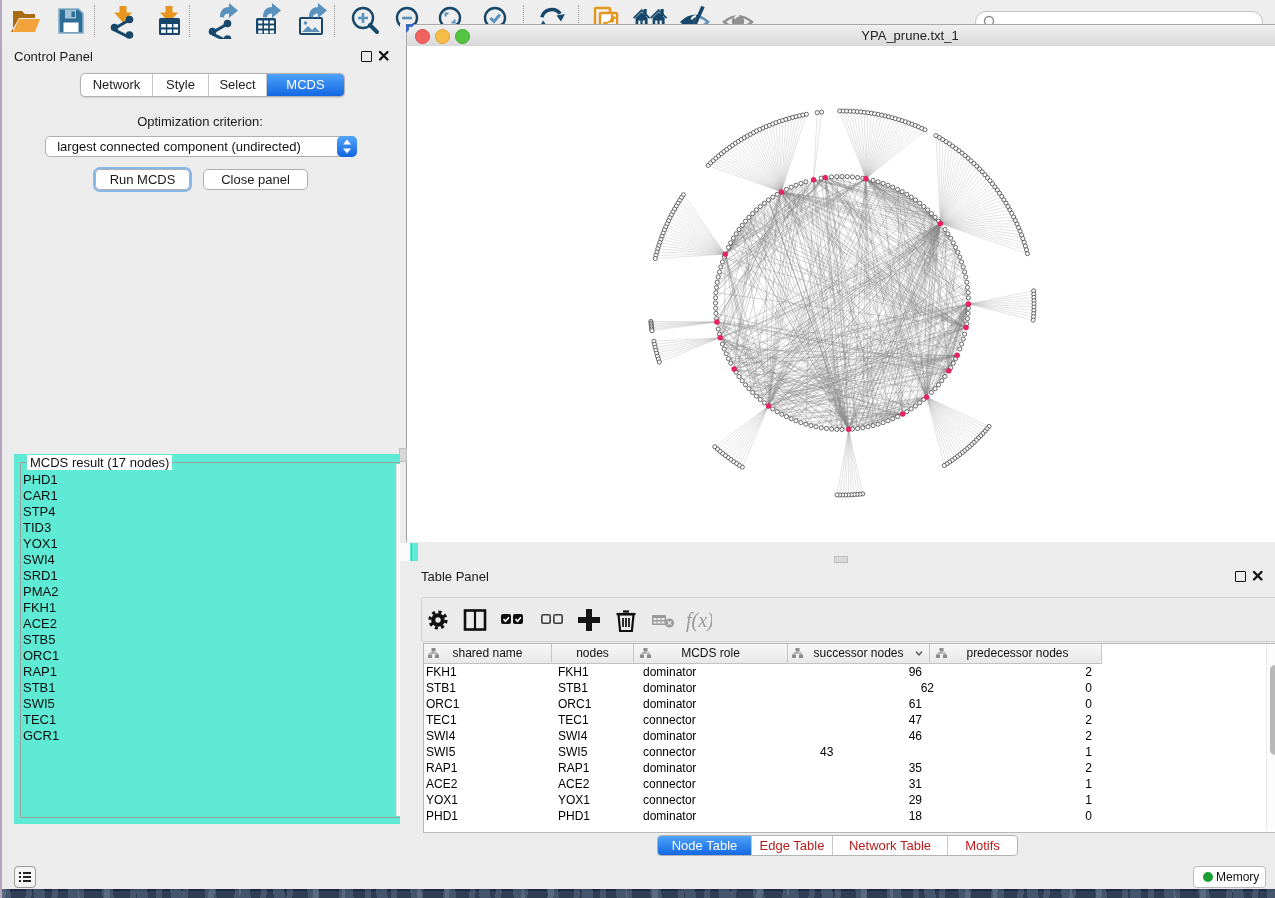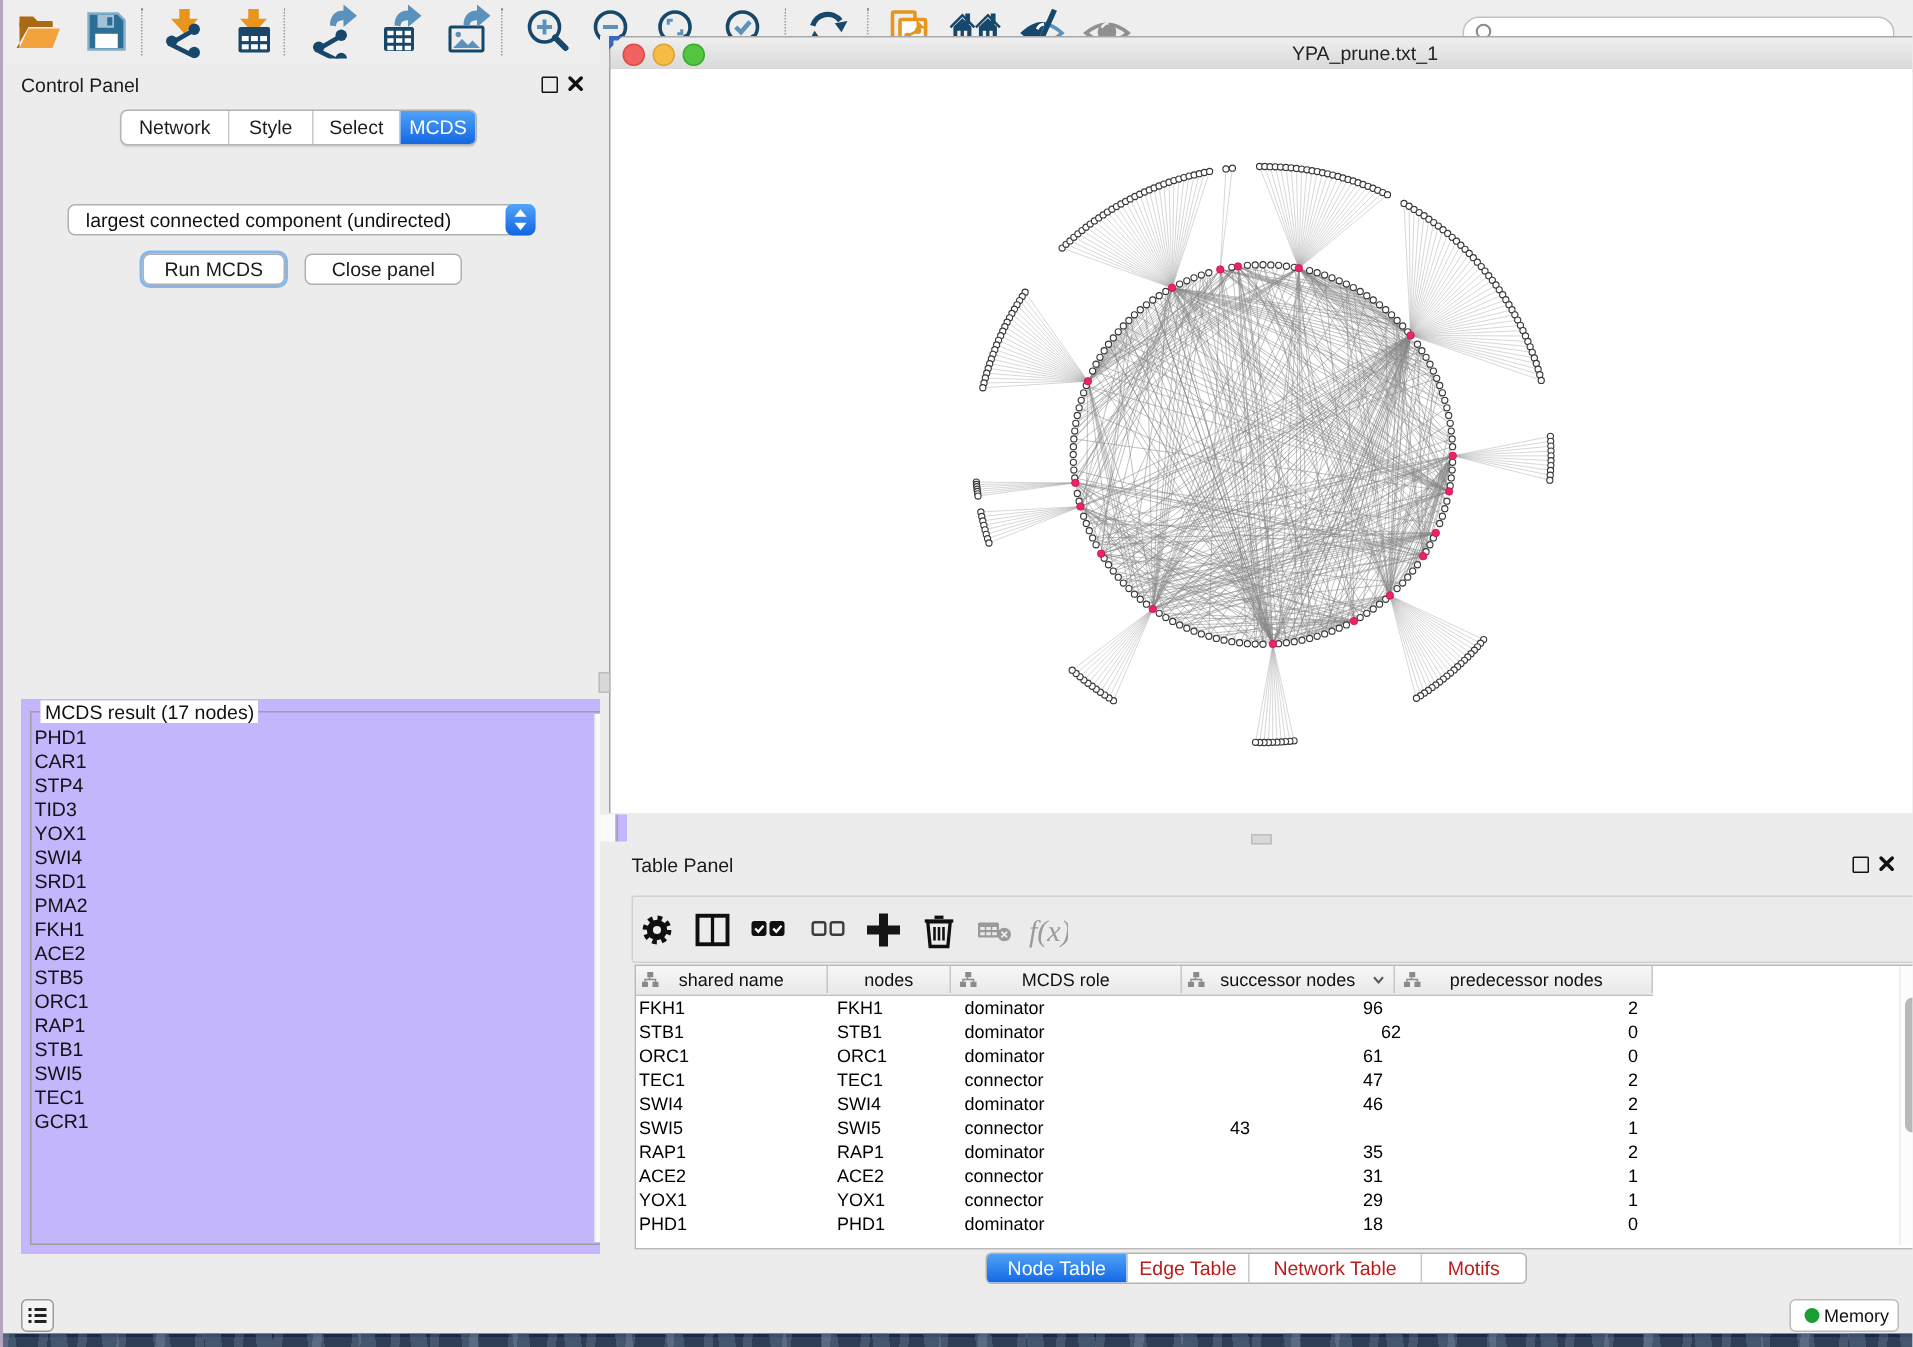--- a/index.html
+++ b/index.html
@@ -23,21 +23,21 @@
   .seg .sel{background:linear-gradient(#4ea2f8,#1468e3);color:#fff;}
   #optlabel{position:absolute;left:0;width:400px;top:72px;text-align:center;font-size:13px;color:#1a1a1a;}
   #combo{position:absolute;left:45px;top:94px;width:310px;height:19px;background:#fff;
      border:1px solid #b0b0b0;border-radius:5px;}
   #combo .txt{position:absolute;left:0;top:0;width:266px;text-align:center;font-size:13px;line-height:19px;color:#111;}
   #combo .cap{position:absolute;right:-1px;top:-1px;width:20px;height:21px;border-radius:5px;
      background:linear-gradient(#53a5f9,#1065e2);}
   .btn{position:absolute;height:19px;background:#fff;border:1px solid #b0b0b0;border-radius:5px;
      font-size:13px;color:#1a1a1a;text-align:center;line-height:19px;}
   
-  #mcdsbox{position:absolute;left:14px;top:424px;width:404px;height:370px;background:#c4b5fd;}
+  #mcdsbox{position:absolute;left:14px;top:412px;width:404px;height:370px;background:#5eead4;}
   #fieldset{position:absolute;left:6px;top:8px;right:6px;bottom:6px;border:1px solid #9e9e9e;}
   #legend{position:absolute;left:6px;top:-8px;background:#fff;padding:0 3px;font-size:13px;color:#111;}
   #mlist{position:absolute;left:2px;top:9px;font-size:13px;color:#111;line-height:16px;}
   #mscroll{position:absolute;top:1px;bottom:1px;right:1px;width:13px;background:#fafafa;border-left:1px solid #e4e4e4;}
   
   #statusbar{left:0;top:862px;width:1275px;height:28px;background:#ececec;}
   #wallpaper{left:0;top:889px;width:1275px;height:9px;background:repeating-linear-gradient(95deg, rgba(190,200,215,0.18) 0 6px, rgba(0,0,0,0) 6px 26px),repeating-linear-gradient(83deg, rgba(90,110,135,0.5) 0 11px, rgba(0,0,0,0) 11px 34px),linear-gradient(#1b2947 0 2px, #2f3e55 2px 100%);}
   
   #netwin{left:400px;top:24px;width:875px;height:519px;background:#ececec;}
   #nettitle{position:absolute;left:6px;top:0;right:0;height:22px;
@@ -239,22 +239,23 @@
 <div id="cpanel" class="abs">
   <div class="title">Control Panel</div>
   <div class="winbtn-sq" style="left:361px;top:9px;"></div>
   <svg width="12" height="12" viewBox="0 0 12 12" style="position:absolute;left:378px;top:8px;">
       <path d="M2 2 L9.5 9.5 M9.5 2 L2 9.5" stroke="#111" stroke-width="2.3" stroke-linecap="round"></path>
     </svg>
   <div class="seg" style="left:80px;top:31px;">
     <div style="width:71px;">Network</div>
       <div style="width:55px;">Style</div>
     <div style="width:57px;">Select</div>
-      <div class="sel" style="width:50px;">MCDS</div>
+      <div class="sel" style="width:77px;">MCDS</div>
   </div>
+  <div id="optlabel">Optimization criterion:</div>
   <div id="combo">
     <div class="txt">largest connected component (undirected)</div>
     <div class="cap">
         <svg width="20" height="21" viewBox="0 0 20 21" style="position:absolute;left:0;top:0;">
           <path d="M10 3.5 l4 5 h-8z" fill="#fff"></path>
           <path d="M10 17.5 l-4-5 h8z" fill="#fff"></path>
         </svg>
       </div>
   </div>
   <div class="btn" style="left:95px;top:127px;width:93px;outline:2px solid #85b7e9;outline-offset:0px;">Run MCDS</div>

